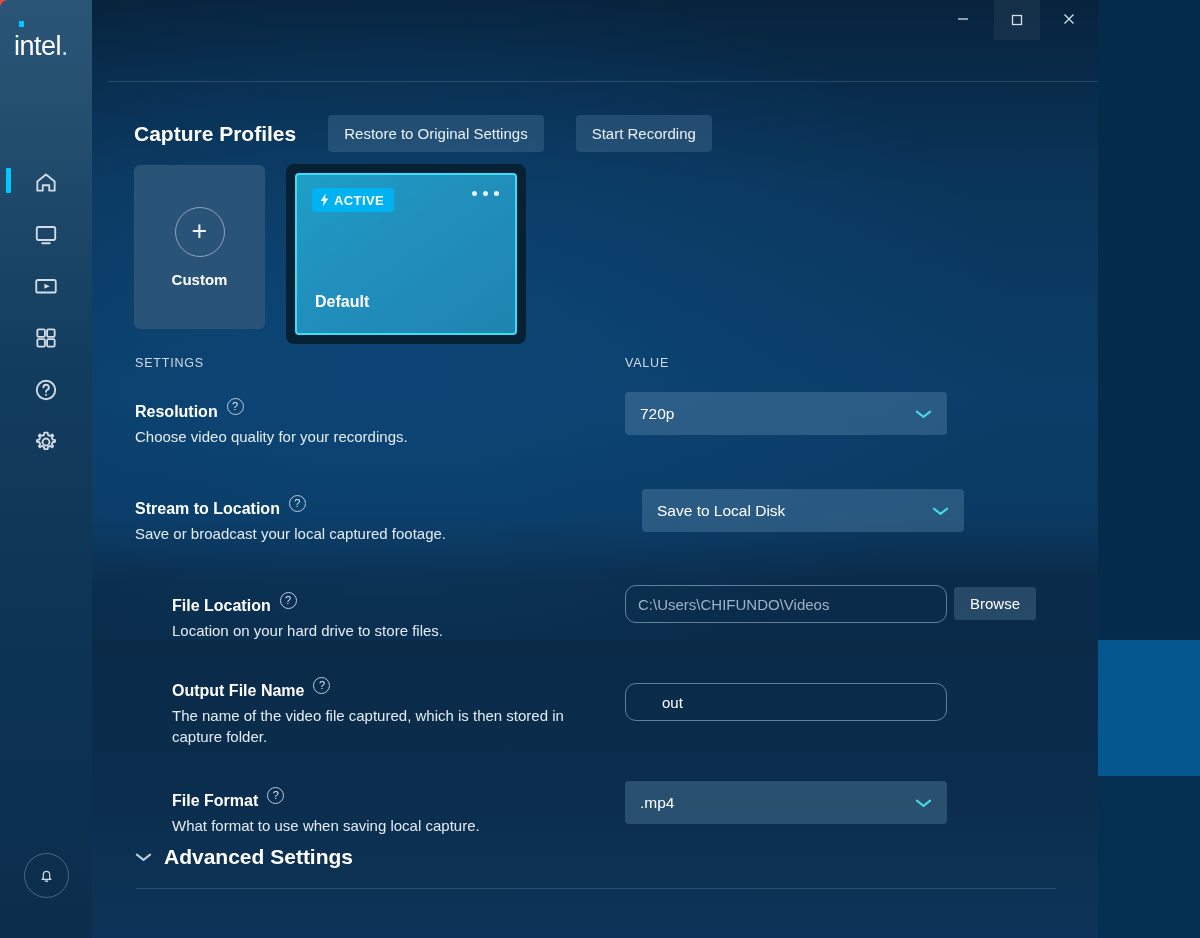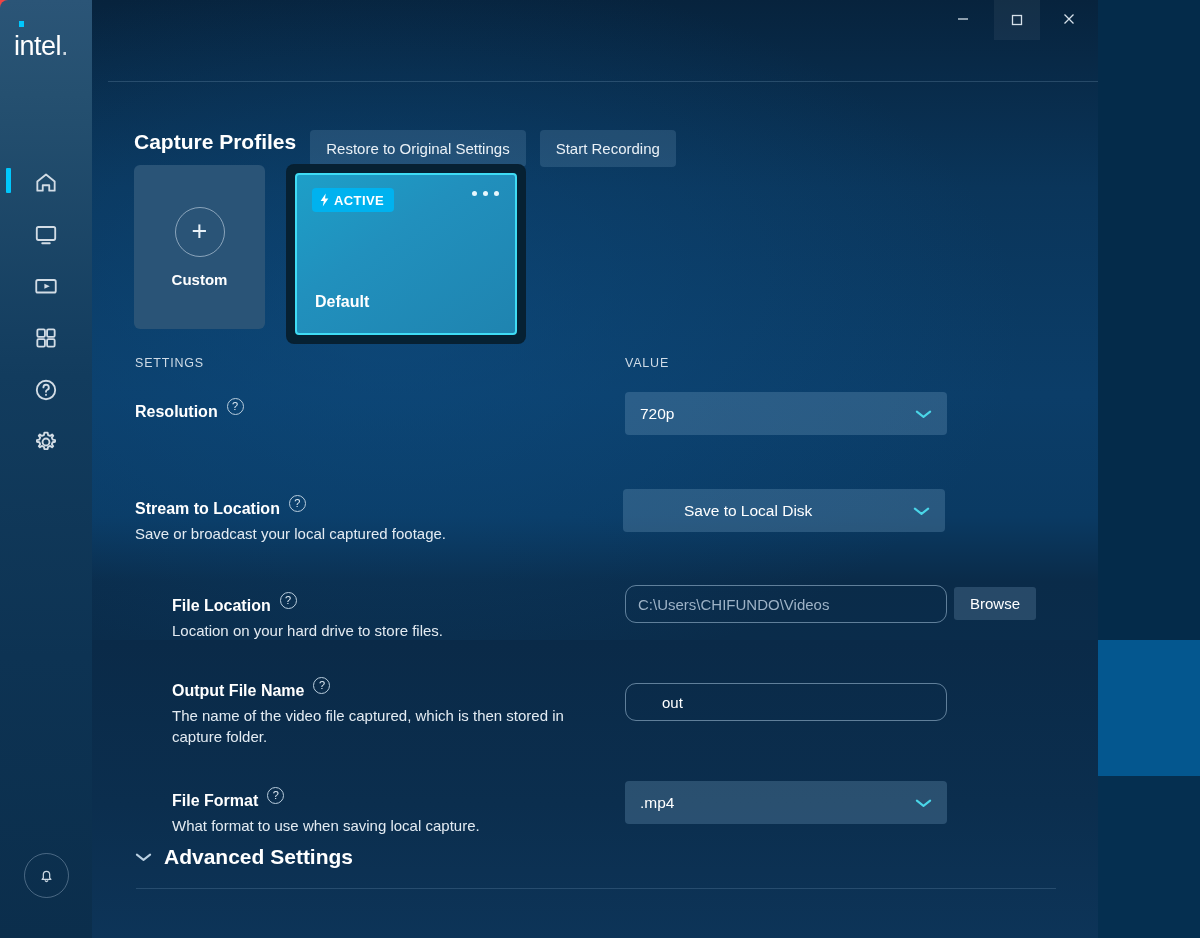--- a/index.html
+++ b/index.html
@@ -142,21 +142,21 @@
   .tabs-rule {
     position: absolute; left: 16px; top: 81px; width: 990px; height: 1px;
     background: rgba(150,185,215,0.22);
   }
 
   
   .content { position: absolute; left: 0; top: 82px; width: 1006px; }
 
   .profiles-header {
     position: absolute; left: 42px; top: 33px;
-    display: flex; align-items: flex-start; gap: 14px; margin-top: 15px;
+    display: flex; align-items: center; gap: 32px;
   }
   .profiles-title { font-size: 21px; font-weight: bold; color: #ffffff; }
   .btn-pill {
     height: 37px; padding: 0 16px; border-radius: 4px;
     background: rgba(123,162,195,0.22);
     color: #eaf1f7; font-size: 15px;
     display: flex; align-items: center; justify-content: center;
     cursor: pointer; border: none;
     font-family: "Liberation Sans", sans-serif;
   }
@@ -413,38 +413,39 @@
 
         <div class="col-head s">SETTINGS</div>
         <div class="col-head v">VALUE</div>
 
         <div class="row">
           <div class="row-label" style="left:43px; top:310px;">
             <div class="label-line">
               <span class="label-title">Resolution</span>
               <span class="help">?</span>
             </div>
+            <div class="label-desc">Choose video quality for your recordings.</div>
           </div>
           <div class="select" style="left:533px; top:310px;">
             <span>720p</span>
             <svg class="chev" viewBox="0 0 20 12">
                 <path d="M3 3.5 L10 9 L17 3.5"></path>
               </svg>
           </div>
         </div>
 
         <div class="row">
           <div class="row-label" style="left:43px; top:407px;">
             <div class="label-line">
               <span class="label-title">Stream to Location</span>
               <span class="help">?</span>
             </div>
             <div class="label-desc">Save or broadcast your local captured footage.</div>
           </div>
-          <div class="select" style="left:531px; top:407px;padding-left:46px;">
+          <div class="select" style="left:550px; top:407px;">
             <span>Save to Local Disk</span>
             <svg class="chev" viewBox="0 0 20 12">
                 <path d="M3 3.5 L10 9 L17 3.5"></path>
               </svg>
           </div>
         </div>
 
         <div class="row">
           <div class="row-label" style="left:80px; top:504px;">
             <div class="label-line">

